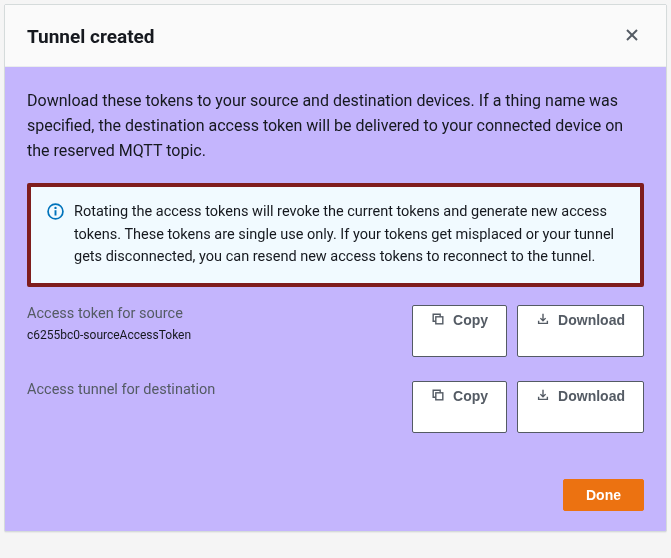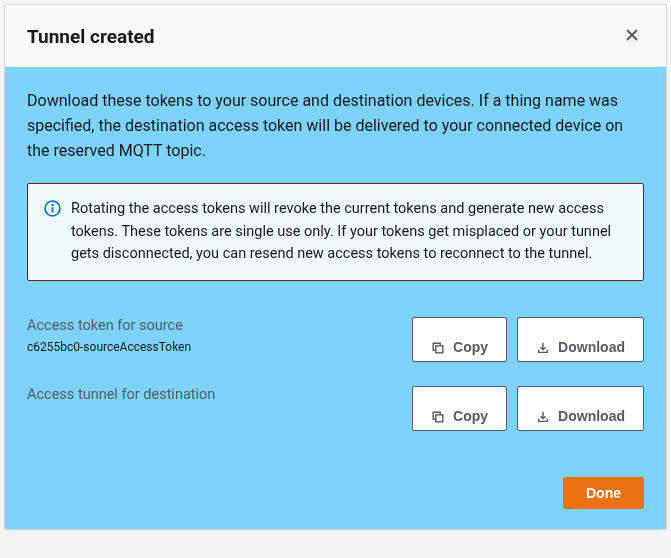--- a/index.html
+++ b/index.html
@@ -4,21 +4,21 @@
   <style>
     * { box-sizing: border-box; margin: 0; padding: 0; }
     body {
       font-family: -apple-system, BlinkMacSystemFont, "Segoe UI", Roboto, Helvetica, Arial, sans-serif;
       background: #f5f5f5;
       width: 671px;
       height: 558px;
       overflow: hidden;
     }
     .modal {
-      background: #7dd3fc;
+      background: #c4b5fd;
       border: 1px solid #d5dbdb;
       border-radius: 2px;
       margin: 4px;
       box-shadow: 0 1px 1px rgba(0,0,0,0.05);
     }
     .modal-header {
       display: flex;
       justify-content: space-between;
       align-items: center;
       padding: 18px 22px 16px 22px;
@@ -40,27 +40,27 @@
     .modal-body {
       padding: 22px 22px 10px 22px;
     }
     .description {
       font-size: 16px;
       line-height: 1.55;
       color: #16191f;
       margin-bottom: 20px;
     }
     .info-box {
-      border: 1px solid #7f1d1d;
+      border: 4px solid #7f1d1d;
       background: #f1faff;
       border-radius: 2px;
       padding: 14px 16px;
       display: flex;
       gap: 10px;
-      margin-bottom: 36px;
+      margin-bottom: 18px;
     }
     .info-icon {
       flex-shrink: 0;
       color: #0073bb;
       margin-top: 2px;
     }
     .info-text {
       font-size: 14.5px;
       line-height: 1.55;
       color: #16191f;
@@ -86,31 +86,31 @@
       color: #16191f;
       word-break: break-all;
     }
     .token-actions {
       display: flex;
       gap: 10px;
       flex-shrink: 0;
     }
     .btn {
       display: inline-flex;
-      align-items: flex-end;
+      align-items: flex-start;
       gap: 8px;
       border: 1px solid #545b64;
       background: #fff;
       color: #545b64;
       font-weight: 700;
       font-size: 14px;
       padding: 6px 18px;
       border-radius: 2px;
       cursor: pointer;
-      height: 45px;
+      height: 52px;
     }
     .btn svg { width: 14px; height: 14px; }
     .modal-footer {
       display: flex;
       justify-content: flex-end;
       padding: 12px 22px 20px 22px;
     }
     .btn-primary {
       background: #ec7211;
       border: 1px solid #ec7211;

